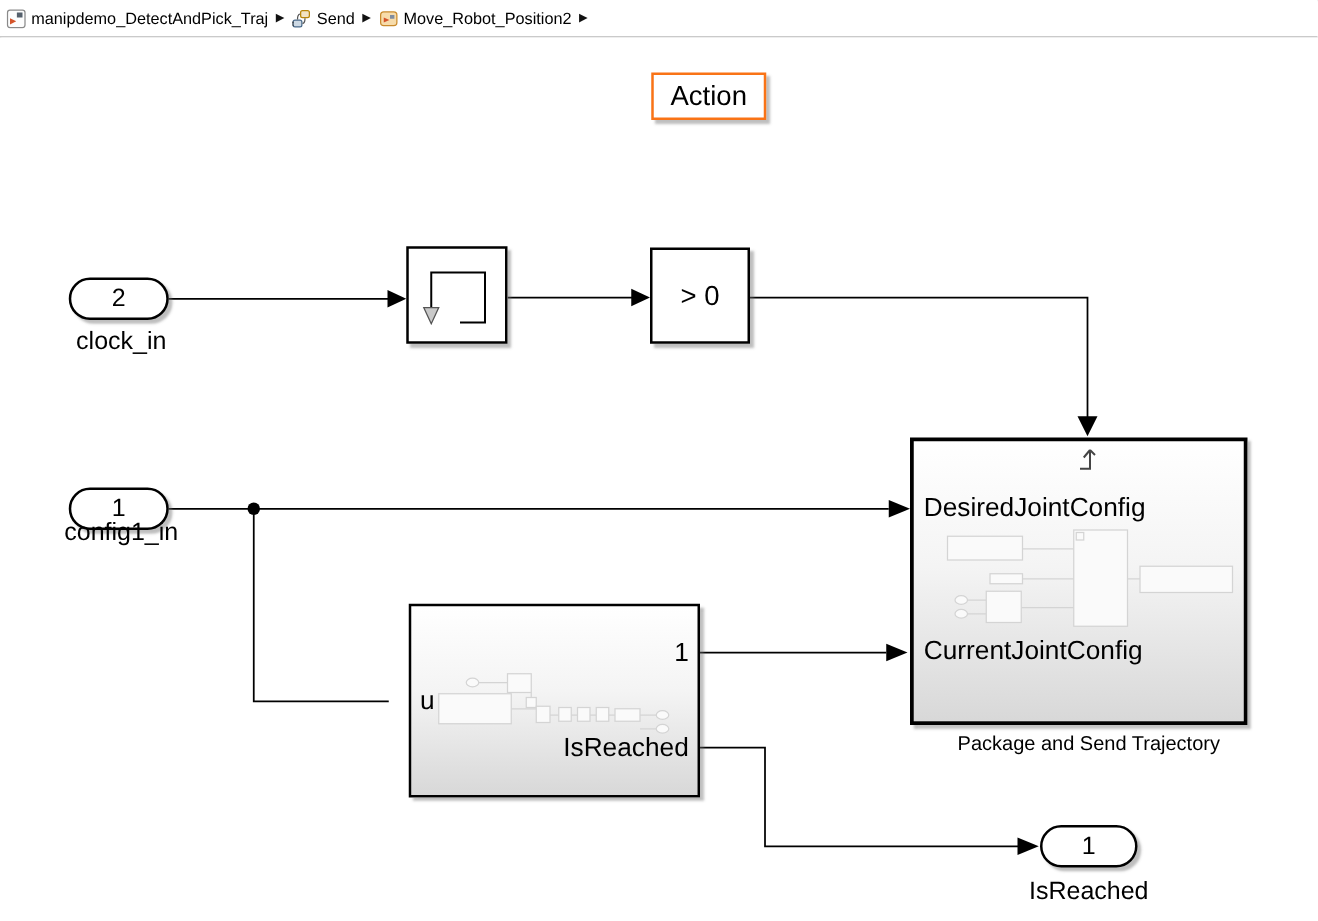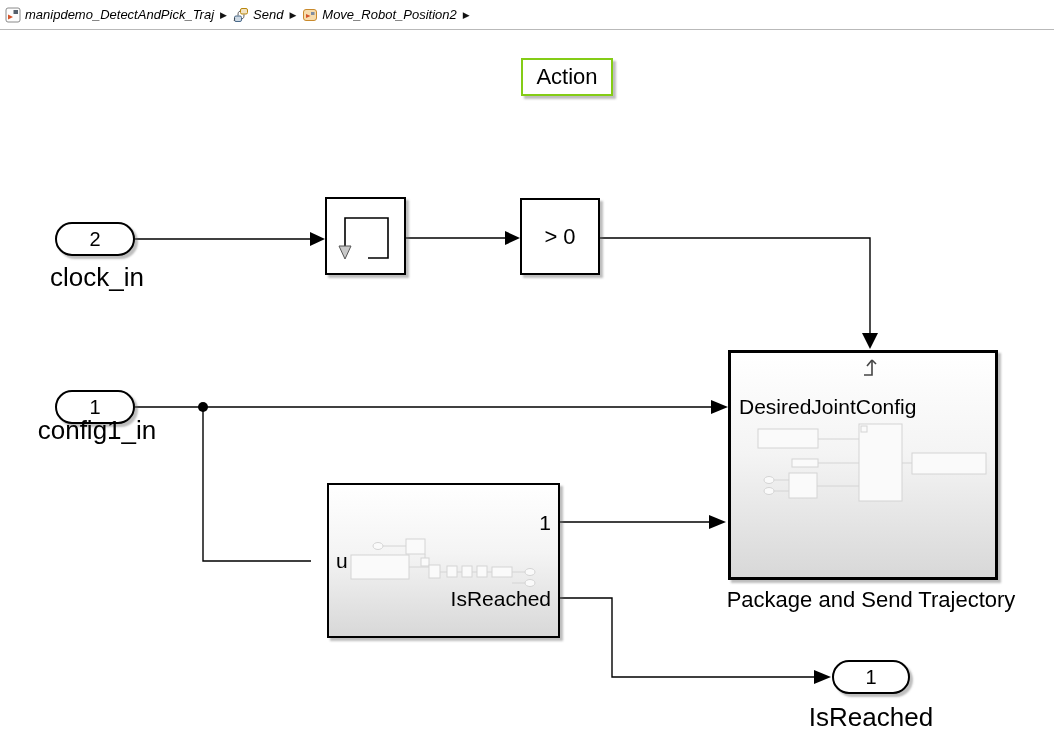--- a/index.html
+++ b/index.html
@@ -11,41 +11,41 @@
     position:absolute;inset:0;
     border-left:1px solid #a6a6a6;border-top:1px solid #c9c9c9;
   }
   
   .breadcrumb{
     position:absolute;left:0;top:0;right:0;height:30px;
     display:flex;align-items:center;background:#ffffff;
     border-bottom:1px solid #b9b9b9;padding-left:5px;box-sizing:border-box;
     font-size:13px;
   }
-  .crumb{display:flex;align-items:center;gap:4px;cursor:pointer;font-style:italic;}
+  .crumb{display:flex;align-items:center;gap:4px;cursor:pointer;}
   .crumb-label{white-space:nowrap;}
   .crumb-sep{font-size:9px;margin:0 6px;color:#111;}
   .crumb-icon{width:16px;height:16px;display:inline-block;}
   
   .canvas{position:absolute;left:0;top:30px;right:0;bottom:0;background:#fff;}
   .wires{position:absolute;left:0;top:0;width:1054px;height:707px;z-index:1;}
   .blk{
     position:absolute;box-sizing:border-box;background:#fff;border:2px solid #000;
     box-shadow:3px 3px 2px rgba(110,110,110,0.45);z-index:2;
   }
   .grad{background:linear-gradient(180deg,#ffffff 0%,#f4f4f4 45%,#d8d8d8 100%);}
   .stadium{border-radius:17px;display:flex;align-items:center;justify-content:center;
     font-size:20px;}
   .blk-text{display:flex;align-items:center;justify-content:center;font-size:22px;}
-  .free-label{position:absolute;z-index:3;white-space:nowrap;font-size:26px;}
+  .free-label{position:absolute;z-index:3;white-space:nowrap;font-size:20px;}
   .center-label{transform:translateX(-50%);text-align:center;}
   .inner-label{position:absolute;white-space:nowrap;z-index:3;}
   .preview{position:absolute;left:0;top:0;z-index:1;}
   .action-box{
-    position:absolute;box-sizing:border-box;border:2px solid #84cc16;background:#fff;
+    position:absolute;box-sizing:border-box;border:2px solid #f97316;background:#fff;
     box-shadow:3px 3px 2px rgba(110,110,110,0.45);
     display:flex;align-items:center;justify-content:center;font-size:22px;z-index:2;
   }
 </style>
 </head>
 <body>
 
 <div class="frame"></div>
 
 <div class="breadcrumb">
@@ -184,21 +184,22 @@
       </g>
     </svg>
     <svg width="24" height="24" viewBox="0 0 24 24" style="position:absolute;left:130px;top:2px;z-index:3;">
       <g stroke="#444" stroke-width="1.6" fill="none">
         <path d="M3,20 H11 V6"></path>
         <path d="M11,5 L6,11"></path>
         <path d="M11,5 L15,9"></path>
       </g>
     </svg>
     <span class="inner-label" style="left:8px;top:42px;font-size:21px;">DesiredJointConfig</span>
-  </div>
-  <div class="free-label center-label" style="left:871px;top:557px;font-size:22px;">Package and Send Trajectory</div>
+    <span class="inner-label" style="left:8px;top:156px;font-size:21px;">CurrentJointConfig</span>
+  </div>
+  <div class="free-label center-label" style="left:871px;top:557px;font-size:16px;">Package and Send Trajectory</div>
 
   <div class="blk stadium" style="left:832px;top:630px;width:78px;height:34px;">
     <span>1</span>
   </div>
   <div class="free-label center-label" style="left:871px;top:672px;">IsReached</div>
 
 </div>
 
 </body></html>

